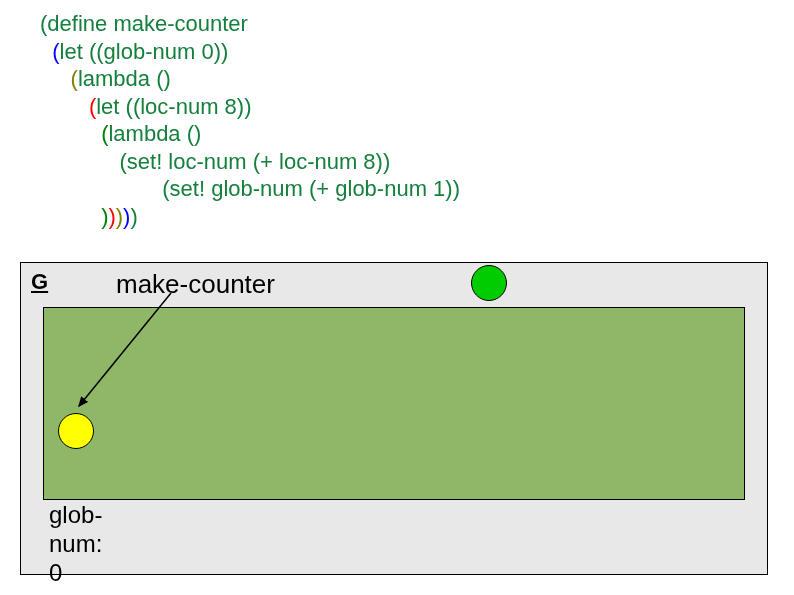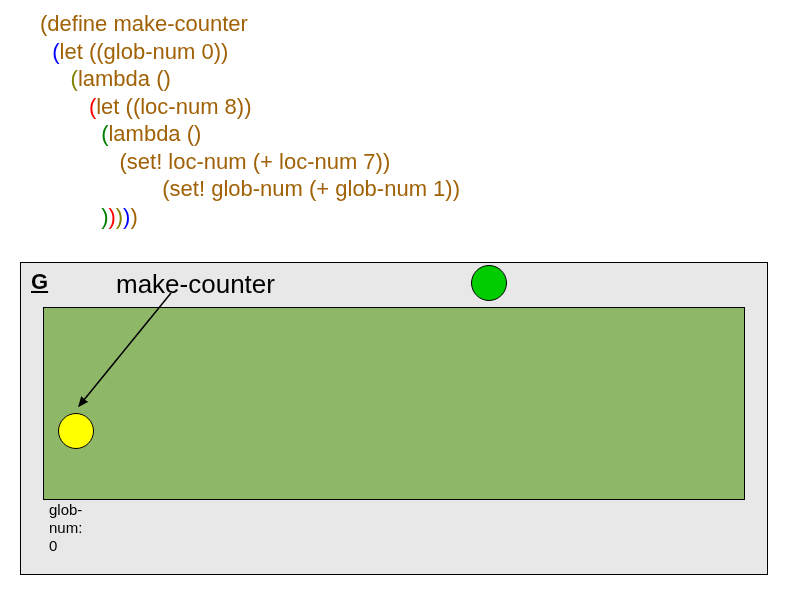--- a/index.html
+++ b/index.html
@@ -11,21 +11,21 @@
     background: #ffffff;
     position: relative;
   }
   .code-block {
     position: absolute;
     top: 10px;
     left: 40px;
     line-height: 1.25;
   }
   .code-line { white-space: pre; }
-  .k-black { color: #a16207; }
+  .k-black { color: #15803d; }
   .k-blue  { color: #0000ff; }
   .k-olive { color: #808000; }
   .k-red   { color: #ff0000; }
   .k-green { color: #008000; }
 
   .diagram-outer {
     position: absolute;
     left: 20px;
     top: 262px;
     width: 748px;
@@ -73,42 +73,42 @@
     width: 36px;
     height: 36px;
     background: #ffff00;
     border: 1px solid #000000;
     border-radius: 50%;
   }
   .globnum-label {
     position: absolute;
     left: 28px;
     top: 238px;
-    font-size: 15px;
+    font-size: 24px;
     line-height: 1.2;
   }
   svg.arrow {
     position: absolute;
     left: 0;
     top: 0;
     width: 748px;
     height: 313px;
     pointer-events: none;
   }
 </style>
 </head>
 <body>
 
 <div class="code-block">
   <div class="code-line"><span class="k-black">(define make-counter</span></div>
   <div class="code-line"><span class="k-black">  </span><span class="k-blue">(</span><span class="k-black">let ((glob-num 0))</span></div>
   <div class="code-line"><span class="k-black">     </span><span class="k-olive">(</span><span class="k-black">lambda ()</span></div>
   <div class="code-line"><span class="k-black">        </span><span class="k-red">(</span><span class="k-black">let ((loc-num 8))</span></div>
   <div class="code-line"><span class="k-black">          </span><span class="k-green">(</span><span class="k-black">lambda ()</span></div>
-  <div class="code-line"><span class="k-black">             (set! loc-num (+ loc-num 7))</span></div>
+  <div class="code-line"><span class="k-black">             (set! loc-num (+ loc-num 8))</span></div>
   <div class="code-line"><span class="k-black">                    (set! glob-num (+ glob-num 1))</span></div>
   <div class="code-line"><span class="k-black">          </span><span class="k-green">)</span><span class="k-red">)</span><span class="k-olive">)</span><span class="k-blue">)</span><span class="k-black">)</span></div>
 </div>
 
 <div class="diagram-outer">
   <div class="g-label">G</div>
   <div class="make-counter-label">make-counter</div>
   <div class="green-circle"></div>
   <div class="diagram-inner"></div>
   <div class="yellow-circle"></div>

